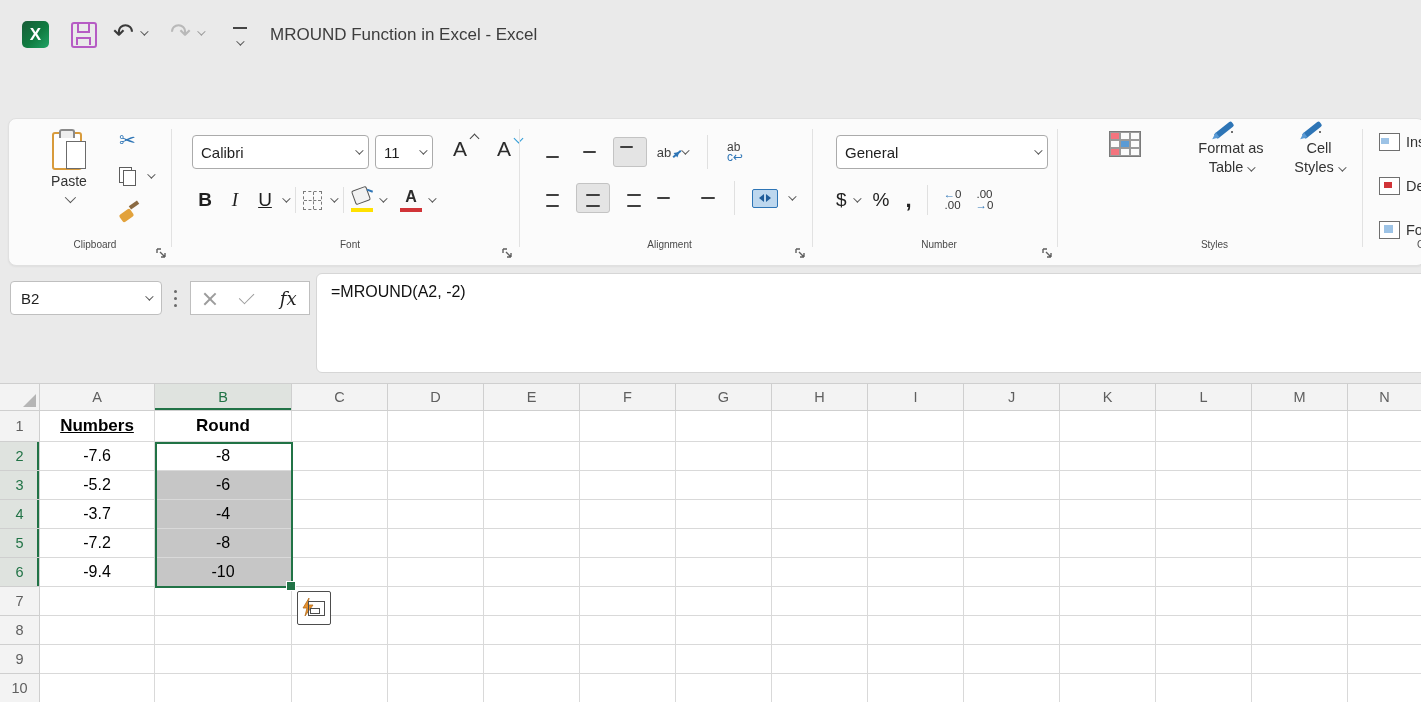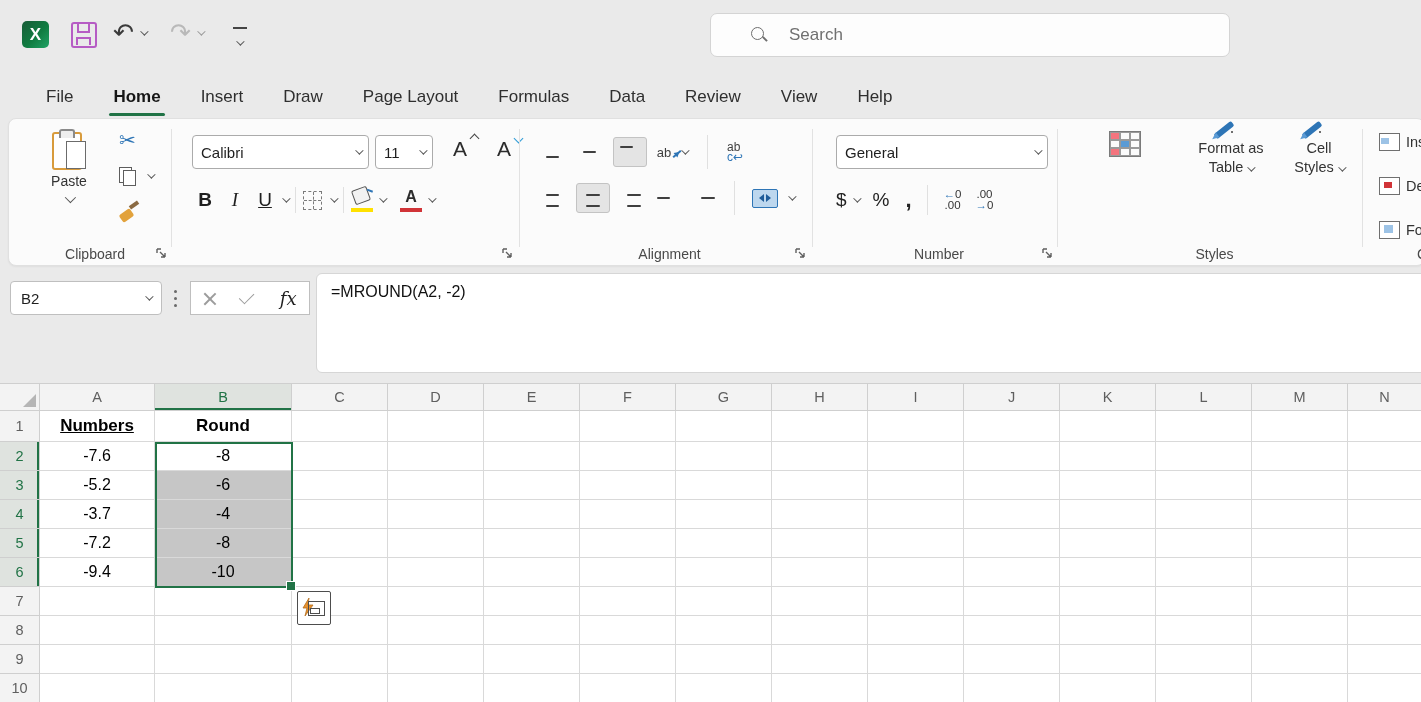--- a/index.html
+++ b/index.html
@@ -7,21 +7,21 @@
        font-family:"Liberation Sans","DejaVu Sans",sans-serif;color:#333;}
   #app{position:relative;width:1421px;height:702px;}
 
   
   .chev{display:inline-block;width:7px;height:7px;border-right:1.6px solid #555;border-bottom:1.6px solid #555;transform:rotate(45deg) translateY(-2px);}
   .chev.sm{width:5px;height:5px;}
   .chev.gray{border-color:#9a9a9a;}
   .vline{position:absolute;top:10px;bottom:18px;width:1px;background:#e2e2e2;}
   .launcher{position:absolute;bottom:6px;width:12px;height:12px;}
   .launcher svg{display:block}
-  .grp-label{position:absolute;bottom:3px;left:0;right:0;text-align:center;font-size:14px;color:#494949;}
+  .grp-label{position:absolute;bottom:15px;left:0;right:0;text-align:center;font-size:10px;color:#494949;}
 
   
   #titlebar{position:absolute;left:0;top:0;width:100%;height:70px;}
   .qat{position:absolute;top:20px;display:flex;align-items:center;}
   #xl-logo{position:absolute;left:22px;top:21px;width:27px;height:27px;border-radius:5px;
      background:linear-gradient(135deg,#185c37 0%,#107c41 55%,#21a366 100%);
      color:#fff;font-weight:bold;font-size:17px;display:flex;align-items:center;justify-content:center;}
   #save-ic{position:absolute;left:71px;top:22px;width:22px;height:22px;border:2.2px solid #b65cc4;border-radius:3px;position:absolute;}
   #save-ic:before{content:"";position:absolute;left:4px;top:-1px;width:9px;height:8px;border:2.2px solid #b65cc4;border-top:none;}
   #save-ic:after{content:"";position:absolute;left:3px;bottom:1px;width:11px;height:6px;border:2.2px solid #b65cc4;border-bottom:none;}
@@ -190,41 +190,23 @@
       <span class="arrow-glyph">↶</span>
       <span class="chev sm" style="margin-left:6px"></span>
     </div>
     <div class="qat" id="qat-redo" style="position:absolute;">
       <span class="arrow-glyph disabled">↷</span>
       <span class="chev sm gray" style="margin-left:6px"></span>
     </div>
     <div id="qat-custom">
       <div class="bar"></div><span class="chev sm" style="margin-left:3px"></span>
     </div>
-    <div id="searchbox">
-      <span class="mag">
-          <i></i>
-          <b></b>
-        </span>
-      <span class="ph">Search</span>
-    </div>
+    <div id="doc-title">MROUND Function in Excel  -  Excel</div>
   </div>
 
-  <div id="tabs">
-      <div class="tab">File</div>
-      <div class="tab active">Home</div>
-      <div class="tab">Insert</div>
-      <div class="tab">Draw</div>
-      <div class="tab">Page Layout</div>
-      <div class="tab">Formulas</div>
-      <div class="tab">Data</div>
-      <div class="tab">Review</div>
-      <div class="tab">View</div>
-      <div class="tab">Help</div>
-    </div>
 
   <div id="ribbon">
 
     <div class="grp" id="g-clip">
       <div id="paste-btn">
         <div class="clipboard-ic">
             <span class="board"></span>
             <span class="clip"></span>
             <span class="page"></span>
           </div>
@@ -285,20 +267,21 @@
           <span class="bar" style="background:#ffe100"></span>
         </div>
         <span class="chev sm" style="margin-left:6px"></span>
         <span class="mini-sep" style="background:transparent"></span>
         <div class="colorbar-btn">
           <span class="letter">A</span>
           <span class="bar" style="background:#d13438"></span>
         </div>
         <span class="chev sm" style="margin-left:6px"></span>
       </div>
+      <div class="grp-label">Font</div>
       <div class="launcher" style="right:6px">
         <svg width="12" height="12">
             <path d="M2 2 h4 M2 2 v4 M5 5 l5 5 M10 10 h-4 M10 10 v-4" stroke="#5f5f5f" stroke-width="1.4" fill="none"></path>
           </svg>
       </div>
     </div>
     <div class="vline" style="left:510px"></div>
 
     <div class="grp" id="g-align">
       <div class="al-row" style="top:16px">

